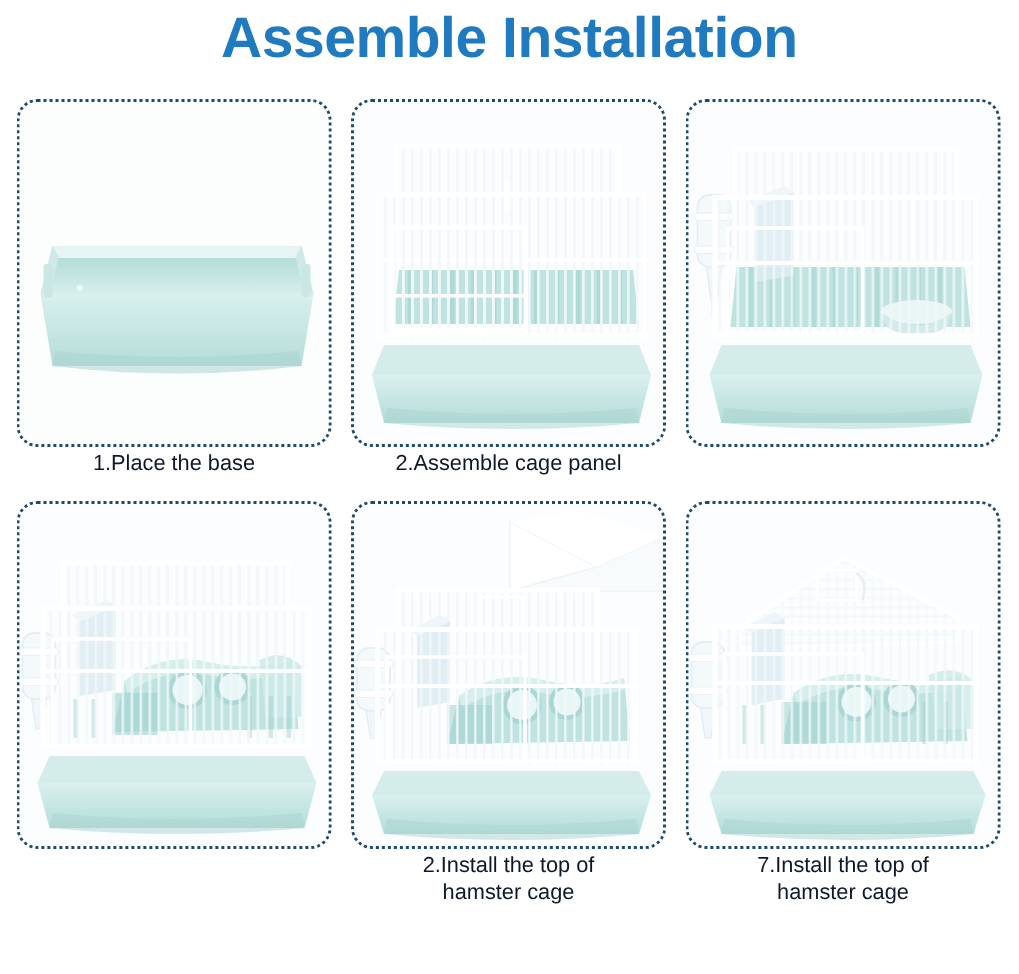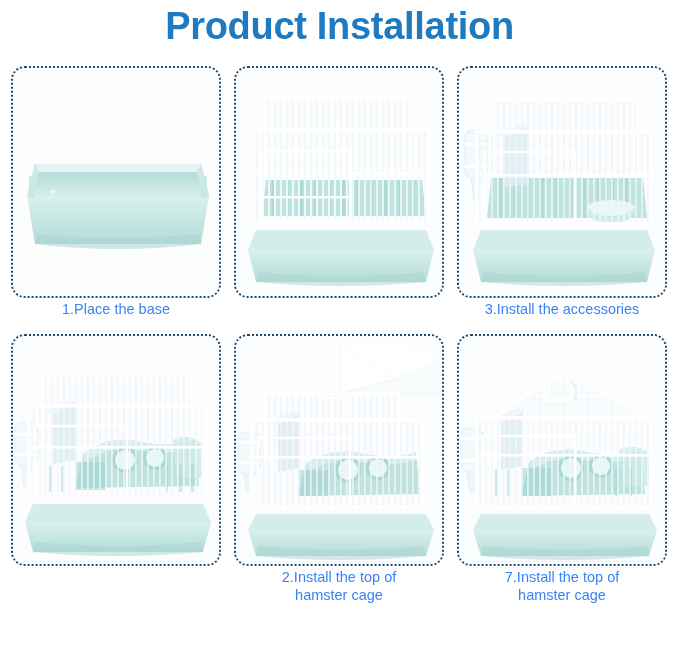--- a/index.html
+++ b/index.html
@@ -22,29 +22,29 @@
   }
   .cell{position:relative;width:210px;}
   .photo{
     position:relative;width:210px;height:232px;box-sizing:border-box;
     border:2px dotted #204a6b;border-radius:14px;
     background:#fbfdfe;overflow:hidden;
   }
   .photo svg{position:absolute;left:0;top:0;display:block;}
   .caption{
     position:absolute;left:-12px;top:234px;width:234px;
-    text-align:center;color:#3b82f6;font-size:14.5px;line-height:18px;
+    text-align:center;color:#0f172a;font-size:14.5px;line-height:18px;
     white-space:pre-line;
   }
   .cell.r1 .caption{text-align:center;}
 </style>
 </head>
 <body>
 
-<div id="page-title">Product Installation</div>
+<div id="page-title">Assemble Installation</div>
 
 <div class="grid">
 
   <div class="cell r1">
     <div class="photo">
       <svg width="210" height="232" viewBox="0 0 210 232">
         <defs>
           <linearGradient id="mintA" x1="0" y1="0" x2="0" y2="1">
             <stop offset="0" stop-color="#d9f0ee"></stop>
               <stop offset="1" stop-color="#b4ddd9"></stop>
@@ -127,20 +127,21 @@
             <rect x="24" y="151" width="92" height="3" fill="#ffffff"></rect>
           </g>
           <g>
             <path d="M20 162 L190 162 L198 182 L12 182 Z" fill="#d4edea"></path>
             <path d="M12 182 L198 182 L190 214 L20 214 Z" fill="url(#mintB)"></path>
             <path d="M20 214 Q105 222 190 214 L188 204 Q105 212 22 204 Z" fill="#a9d4d0" opacity="0.5"></path>
           </g>
         </g>
       </svg>
     </div>
+    <div class="caption">2.Assemble cage panel</div>
   </div>
 
   <div class="cell r1">
     <div class="photo">
       <svg width="210" height="232" viewBox="0 0 210 232">
         <defs>
           <pattern id="wire3" width="6" height="10" patternUnits="userSpaceOnUse">
             <rect x="2.1" y="0" width="1.6" height="10" fill="#f2f7fa"></rect>
           </pattern>
           <linearGradient id="mintC" x1="0" y1="0" x2="0" y2="1">
@@ -194,21 +195,20 @@
             <rect x="26" y="84" width="90" height="70" fill="none" stroke="#ffffff" stroke-width="2.4"></rect>
           </g>
           <g>
             <path d="M22 162 L188 162 L196 182 L14 182 Z" fill="#d4edea"></path>
             <path d="M14 182 L196 182 L188 214 L22 214 Z" fill="url(#mintC)"></path>
             <path d="M22 214 Q105 222 188 214 L186 204 Q105 212 24 204 Z" fill="#a9d4d0" opacity="0.5"></path>
           </g>
         </g>
       </svg>
     </div>
-    <div class="caption">3.Install the accessories</div>
   </div>
 
   <div class="cell r2">
     <div class="photo">
       <svg width="210" height="232" viewBox="0 0 210 232">
         <defs>
           <pattern id="wire4" width="6" height="10" patternUnits="userSpaceOnUse">
             <rect x="2.1" y="0" width="1.6" height="10" fill="#f2f7fa"></rect>
           </pattern>
           <linearGradient id="mintD" x1="0" y1="0" x2="0" y2="1">

